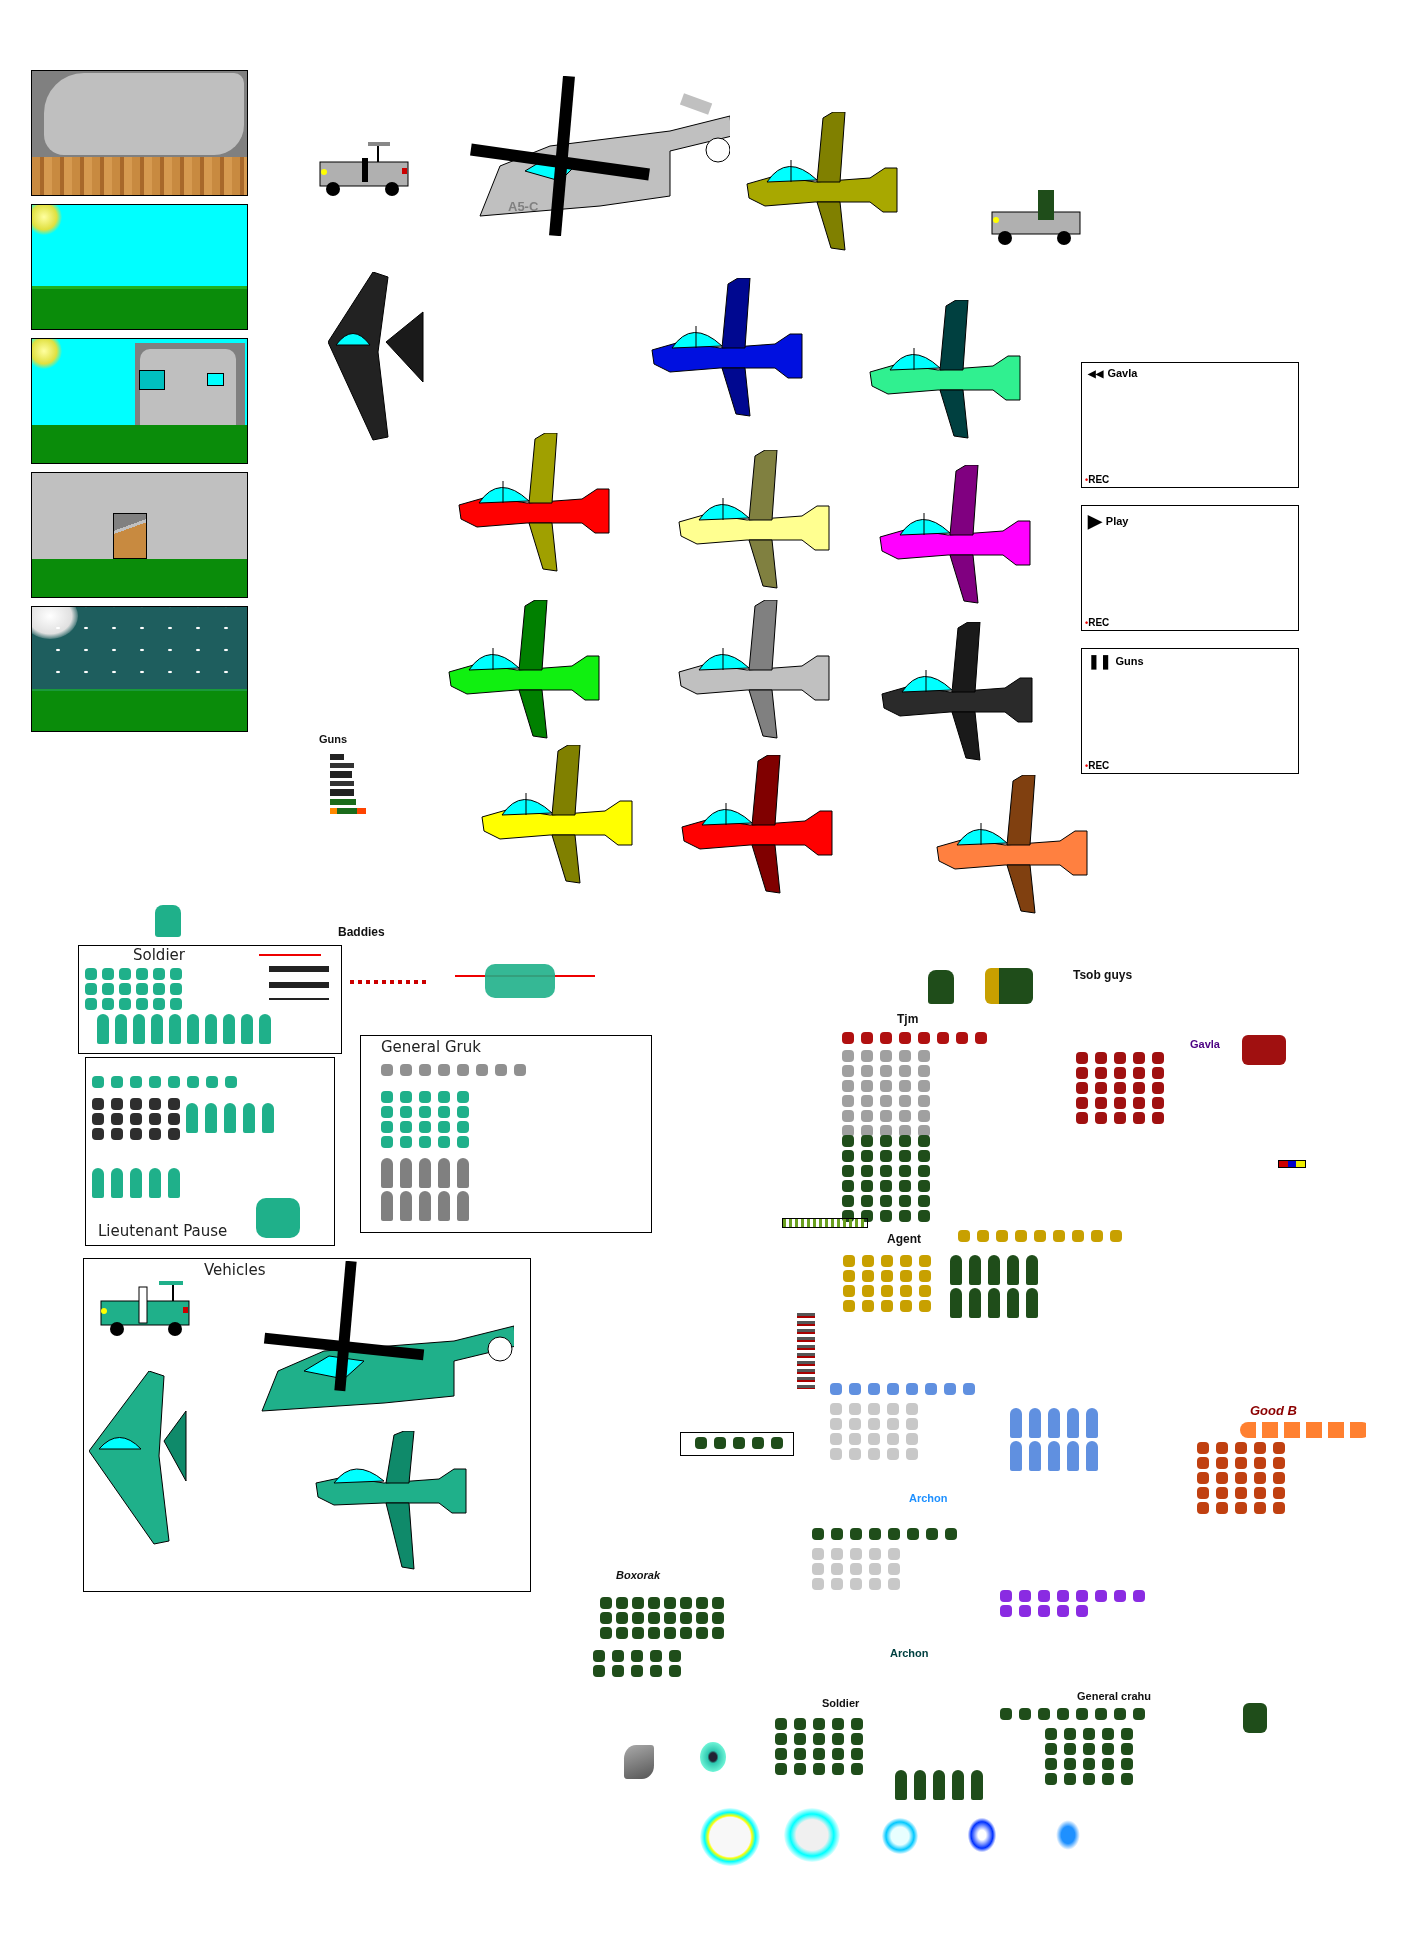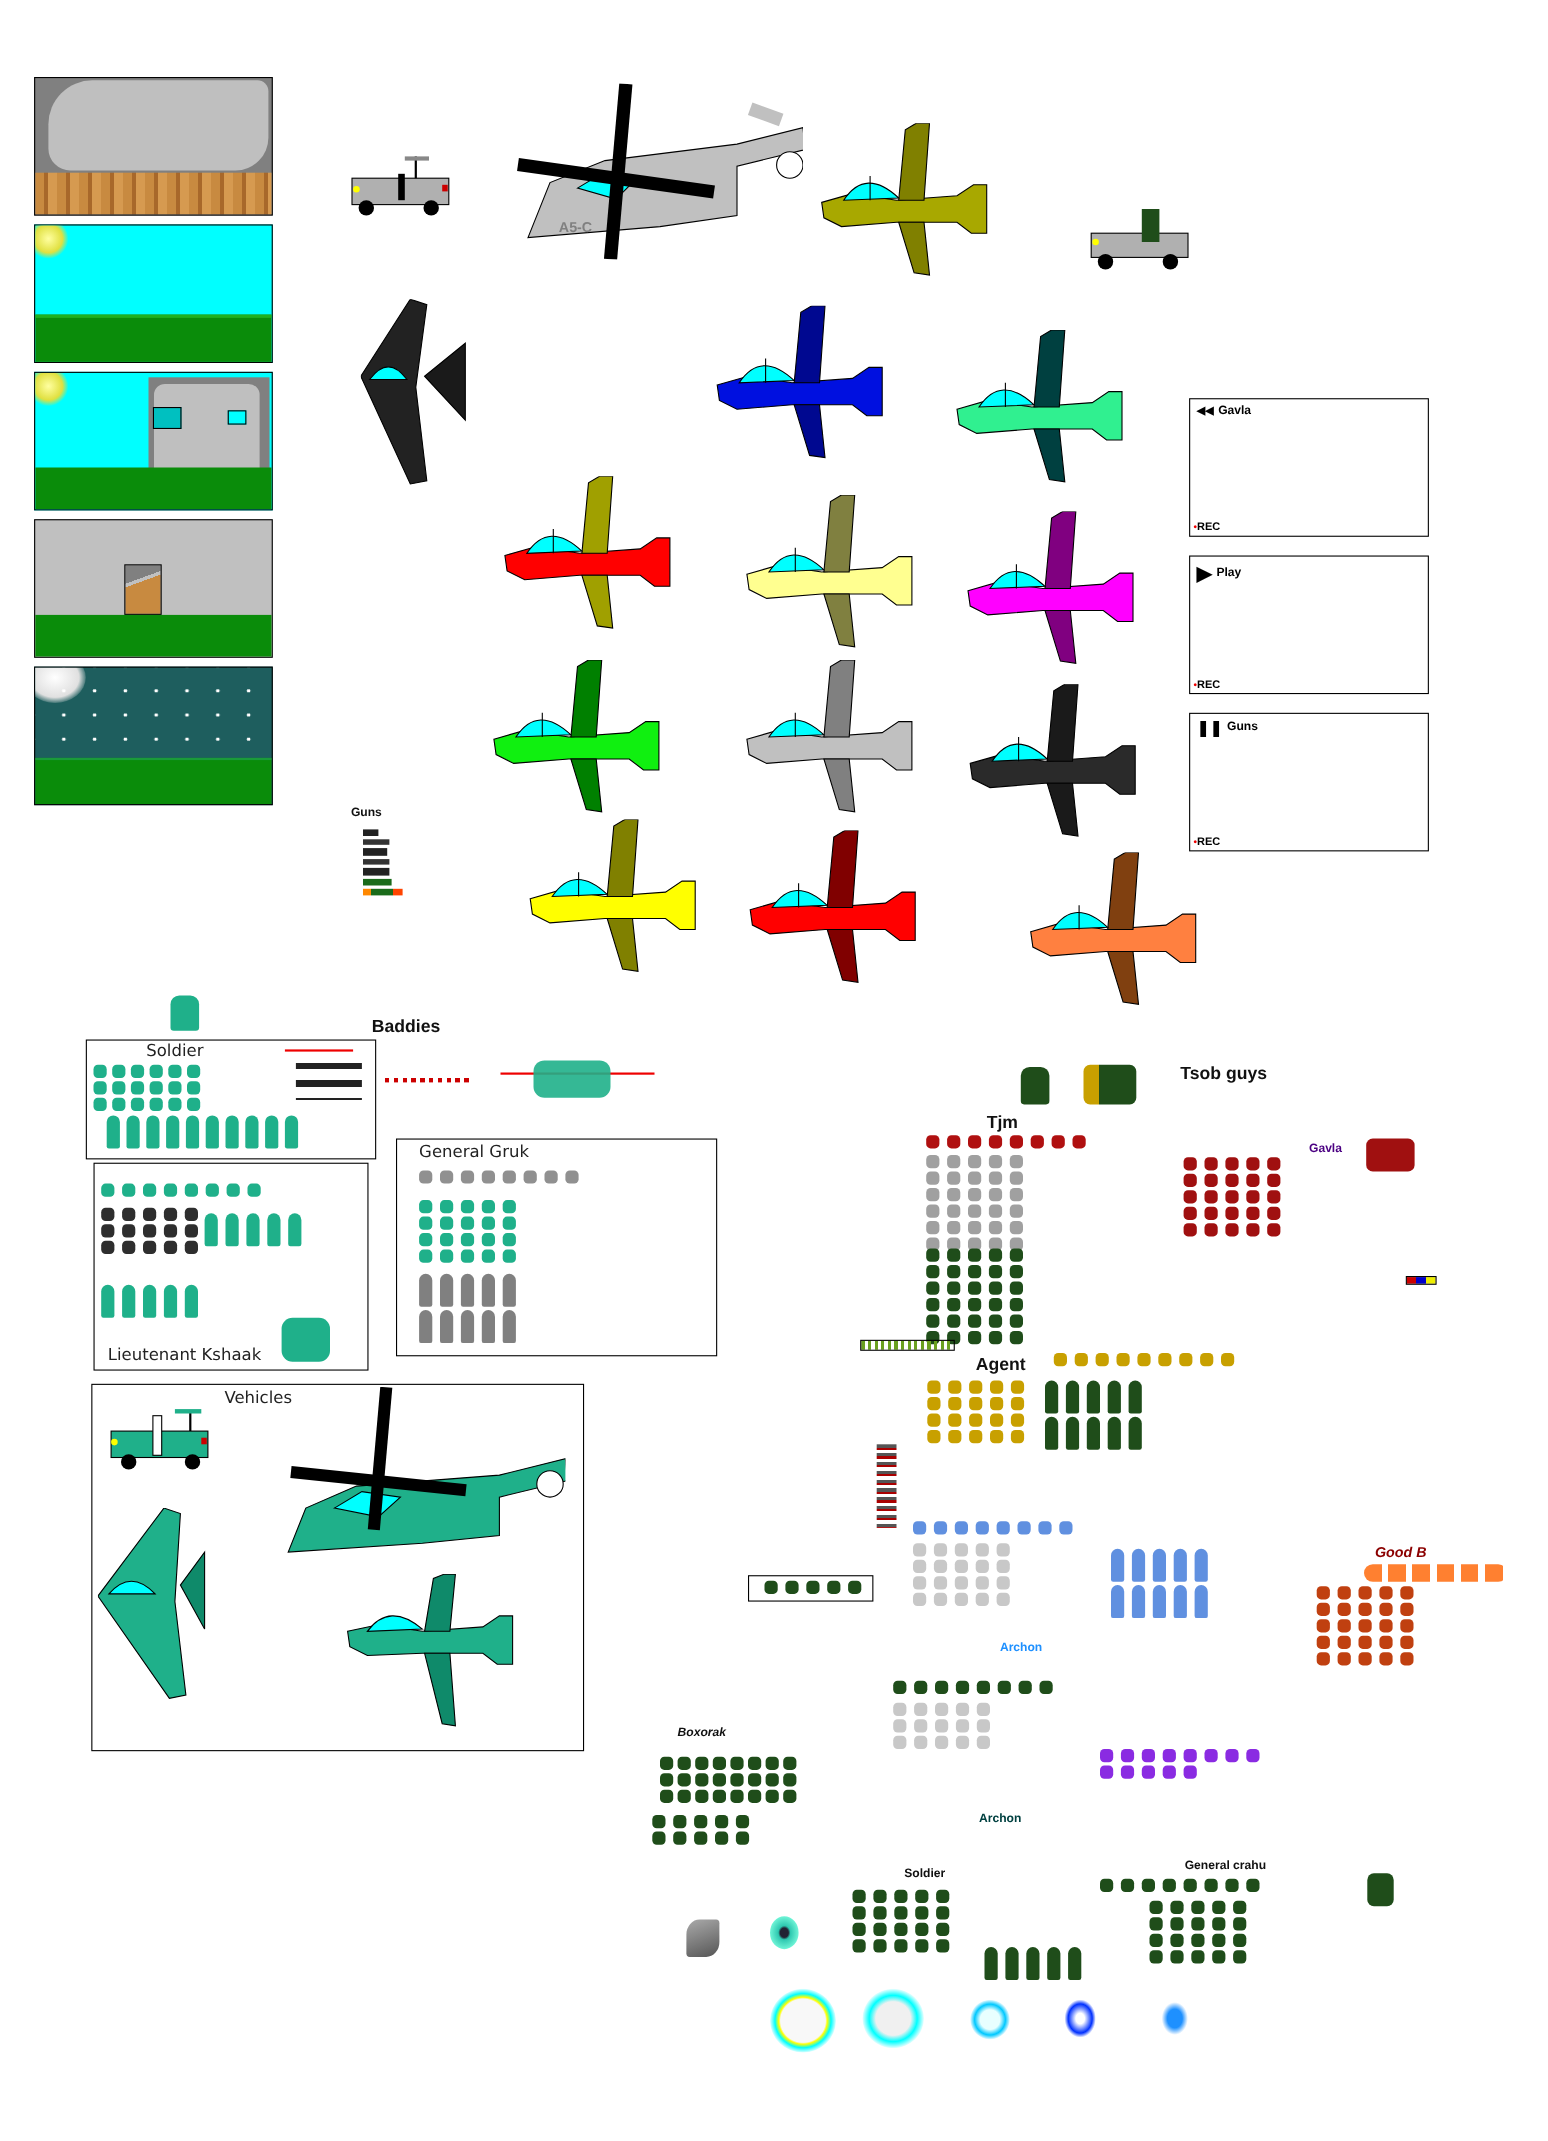--- a/index.html
+++ b/index.html
@@ -5,21 +5,21 @@
   html,body{margin:0;padding:0;background:#fff;}
   body{width:1407px;height:1946px;position:relative;overflow:hidden;font-family:"Liberation Sans",sans-serif;}
   .abs{position:absolute;}
   .bg-panel{position:absolute;left:31px;width:215px;height:124px;border:1px solid #000;overflow:hidden;}
   .ctrl-box{position:absolute;left:1081px;width:216px;height:124px;border:1px solid #000;background:#fff;}
   .ctrl-title{position:absolute;left:6px;top:4px;font-size:11px;font-weight:bold;color:#000;display:flex;align-items:center;gap:4px;}
   .ctrl-rec{position:absolute;left:3px;bottom:2px;font-size:10px;font-weight:bold;color:#000;}
   .ctrl-rec .dot{color:#e00;font-size:9px;}
   .frame{position:absolute;border:1px solid #000;background:#fff;}
   .frame-title{position:absolute;font-family:"DejaVu Sans",sans-serif;font-size:15px;color:#222;}
-  .lbl{position:absolute;font-size:16px;font-weight:bold;color:#111;white-space:nowrap;}
+  .lbl{position:absolute;font-size:12px;font-weight:bold;color:#111;white-space:nowrap;}
   .lbl-i{font-style:italic;}
   .sprite-grid{position:absolute;display:grid;gap:3px;}
   .spr{width:12px;height:12px;border-radius:4px;}
   .plane{position:absolute;}
 </style>
 </head>
 <body>
 
 <div class="bg-panel" style="top:70px;background:#808080;">
   <div class="abs" style="left:12px;top:2px;width:200px;height:82px;background:#bfbfbf;border-radius:40px 10px 30px 20px;"></div>
@@ -283,21 +283,21 @@
       <div class="spr" style="background: rgb(31, 176, 138); height: 30px; border-radius: 6px 6px 2px 2px;"></div>
       <div class="spr" style="background: rgb(31, 176, 138); height: 30px; border-radius: 6px 6px 2px 2px;"></div>
     </div>
   <div class="sprite-grid" style="left:6px;top:110px;grid-template-columns:repeat(5,16px);">
       <div class="spr" style="background: rgb(31, 176, 138); height: 30px; border-radius: 6px 6px 2px 2px;"></div>
       <div class="spr" style="background: rgb(31, 176, 138); height: 30px; border-radius: 6px 6px 2px 2px;"></div>
       <div class="spr" style="background: rgb(31, 176, 138); height: 30px; border-radius: 6px 6px 2px 2px;"></div>
       <div class="spr" style="background: rgb(31, 176, 138); height: 30px; border-radius: 6px 6px 2px 2px;"></div>
       <div class="spr" style="background: rgb(31, 176, 138); height: 30px; border-radius: 6px 6px 2px 2px;"></div>
     </div>
-  <div class="frame-title" style="left:12px;top:164px;">Lieutenant Kshaak</div>
+  <div class="frame-title" style="left:12px;top:164px;">Lieutenant Pause</div>
   <div class="abs" style="left:170px;top:140px;width:44px;height:40px;background:#1fb08a;border-radius:10px;"></div>
 </div>
 
 <div class="frame" style="left:360px;top:1035px;width:290px;height:196px;">
   <div class="frame-title" style="left:20px;top:2px;">General Gruk</div>
   <div class="sprite-grid" style="left:20px;top:28px;grid-template-columns:repeat(8,16px);">
       <div class="spr" style="background: rgb(144, 144, 144);"></div>
       <div class="spr" style="background: rgb(144, 144, 144);"></div>
       <div class="spr" style="background: rgb(144, 144, 144);"></div>
       <div class="spr" style="background: rgb(144, 144, 144);"></div>

